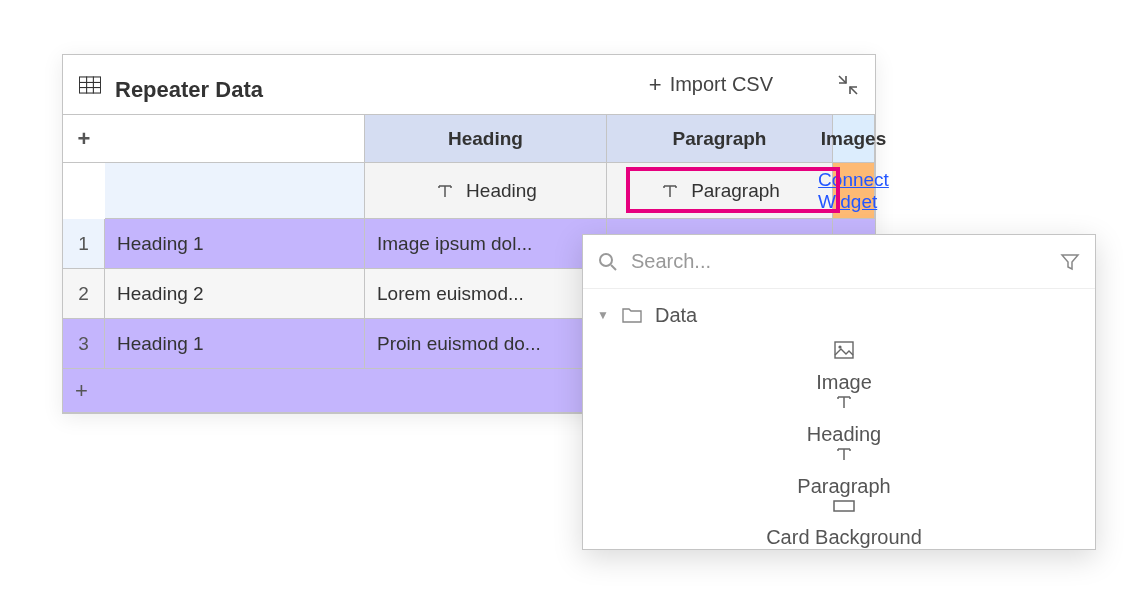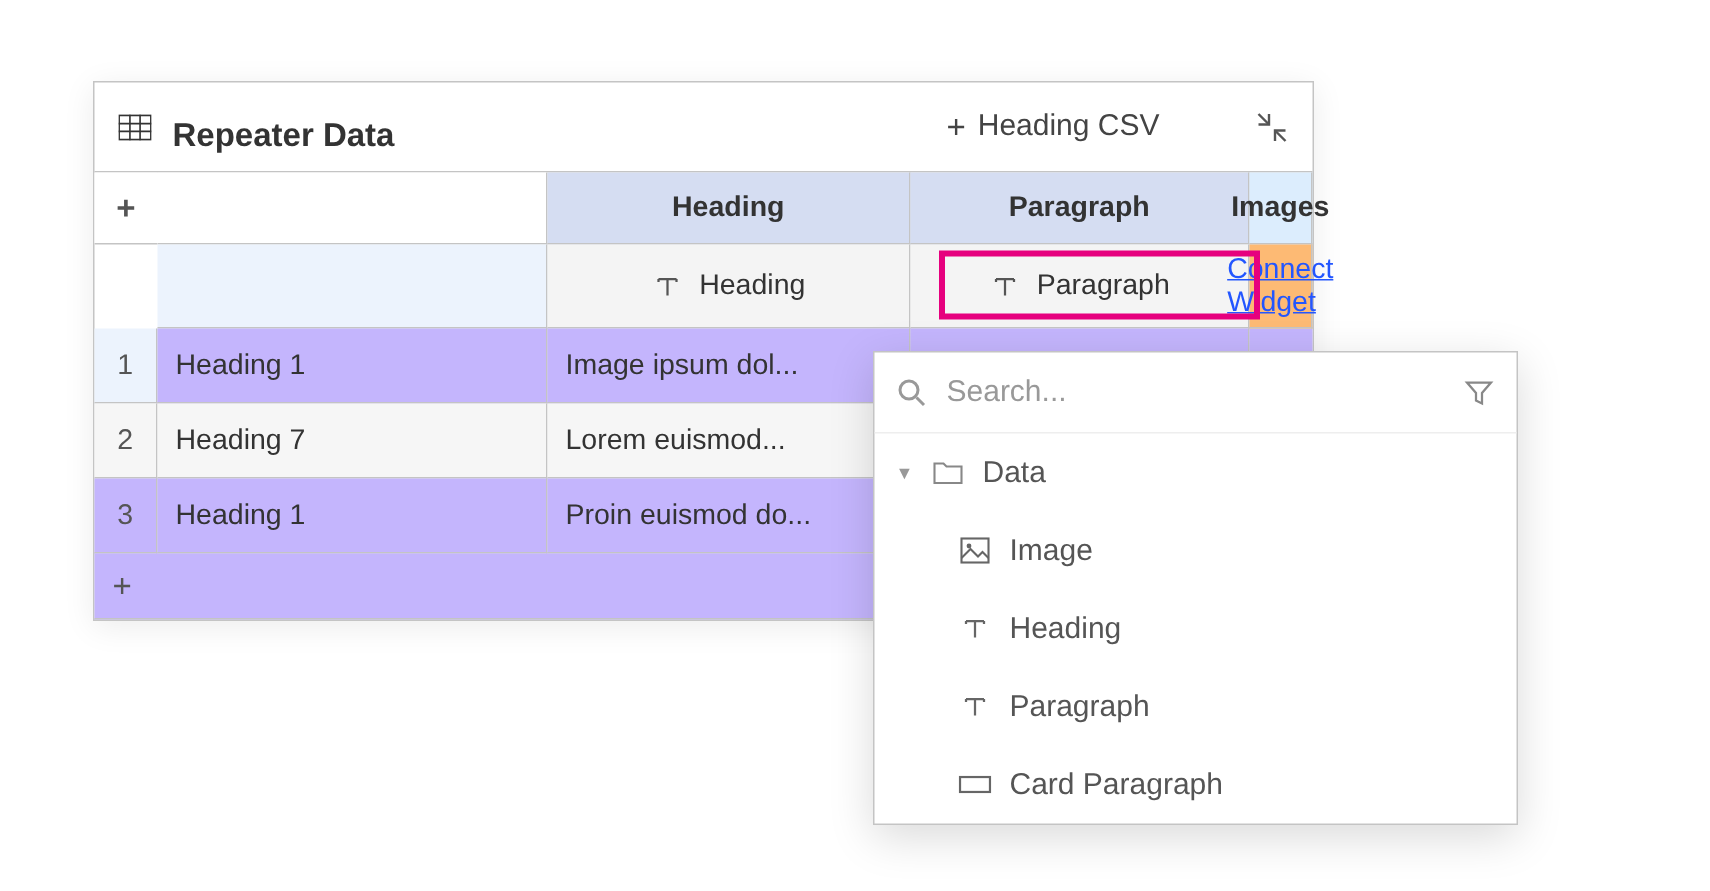--- a/index.html
+++ b/index.html
@@ -89,21 +89,21 @@
     height:auto;
     justify-content:center;
     font-size:24px;
     color:#555;
     background:#fff;
   }
   .dropdown {
     position:absolute;
     left:582px;
     top:234px;
-    width:430px;
+    width:514px;
     background:#fff;
     border:1px solid #c4c4c4;
     box-shadow: 0 8px 28px rgba(0,0,0,0.15);
   }
   .dd-search {
     display:flex;
     align-items:center;
     height:54px;
     padding:0 14px;
     gap:12px;
@@ -121,21 +121,21 @@
   .dd-item {
     display:flex;
     align-items:center;
     height:52px;
     padding:0 14px;
     gap:12px;
     font-size:20px;
     color:#555;
     cursor:pointer;
   }
-  .dd-item.indent { padding-left:56px; }
+  .dd-item.indent { padding-left:24px;flex-direction:column; }
   .dd-item .tri { color:#999; font-size:12px; width:12px;}
   .ico { display:inline-flex; align-items:center; justify-content:center; width:22px; height:22px; color:#666; }
   svg { display:block; }
 </style>
 </head>
 <body>
 
 <div class="panel">
 
   <div class="panel-header">
@@ -145,21 +145,21 @@
           <line x1="0" y1="7" x2="26" y2="7" stroke="#333" stroke-width="1.3"></line>
           <line x1="0" y1="13" x2="26" y2="13" stroke="#333" stroke-width="1.3"></line>
           <line x1="9" y1="0" x2="9" y2="20" stroke="#333" stroke-width="1.3"></line>
           <line x1="17" y1="0" x2="17" y2="20" stroke="#333" stroke-width="1.3"></line>
         </svg>
     </span>
     <span class="title">Repeater Data</span>
     <span class="spacer"></span>
     <div class="import-csv">
       <span style="font-size:22px;">+</span>
-      <span>Heading CSV</span>
+      <span>Import CSV</span>
     </div>
     <span class="collapse-ico">
       <svg width="22" height="22" viewBox="0 0 22 22">
           <path d="M2 9 L9 9 L9 2" fill="none" stroke="#555" stroke-width="1.6"></path>
           <line x1="9" y1="9" x2="2" y2="2" stroke="#555" stroke-width="1.6"></line>
           <path d="M20 13 L13 13 L13 20" fill="none" stroke="#555" stroke-width="1.6"></path>
           <line x1="13" y1="13" x2="20" y2="20" stroke="#555" stroke-width="1.6"></line>
         </svg>
     </span>
   </div>
@@ -206,21 +206,21 @@
         </div>
       <div class="gcell">
           <span class="truncate">Image ipsum dol...</span>
         </div>
       <div class="gcell"></div>
       <div class="gcell last-col"></div>
     </div>
     <div class="data-row alt" style="display:contents">
       <div class="gcell row-num">2</div>
       <div class="gcell">
-          <span class="truncate">Heading 7</span>
+          <span class="truncate">Heading 2</span>
         </div>
       <div class="gcell">
           <span class="truncate">Lorem euismod...</span>
         </div>
       <div class="gcell"></div>
       <div class="gcell last-col"></div>
     </div>
     <div class="data-row" style="display:contents">
       <div class="gcell row-num">3</div>
       <div class="gcell">
@@ -292,15 +292,15 @@
         </svg>
       </span>
     <span>Paragraph</span>
   </div>
   <div class="dd-item indent">
     <span class="ico">
       <svg width="22" height="12" viewBox="0 0 22 12">
           <rect x="1" y="1" width="20" height="10" fill="none" stroke="#666" stroke-width="1.5"></rect>
         </svg>
     </span>
-    <span>Card Paragraph</span>
+    <span>Card Background</span>
   </div>
 </div>
 
 </body></html>

